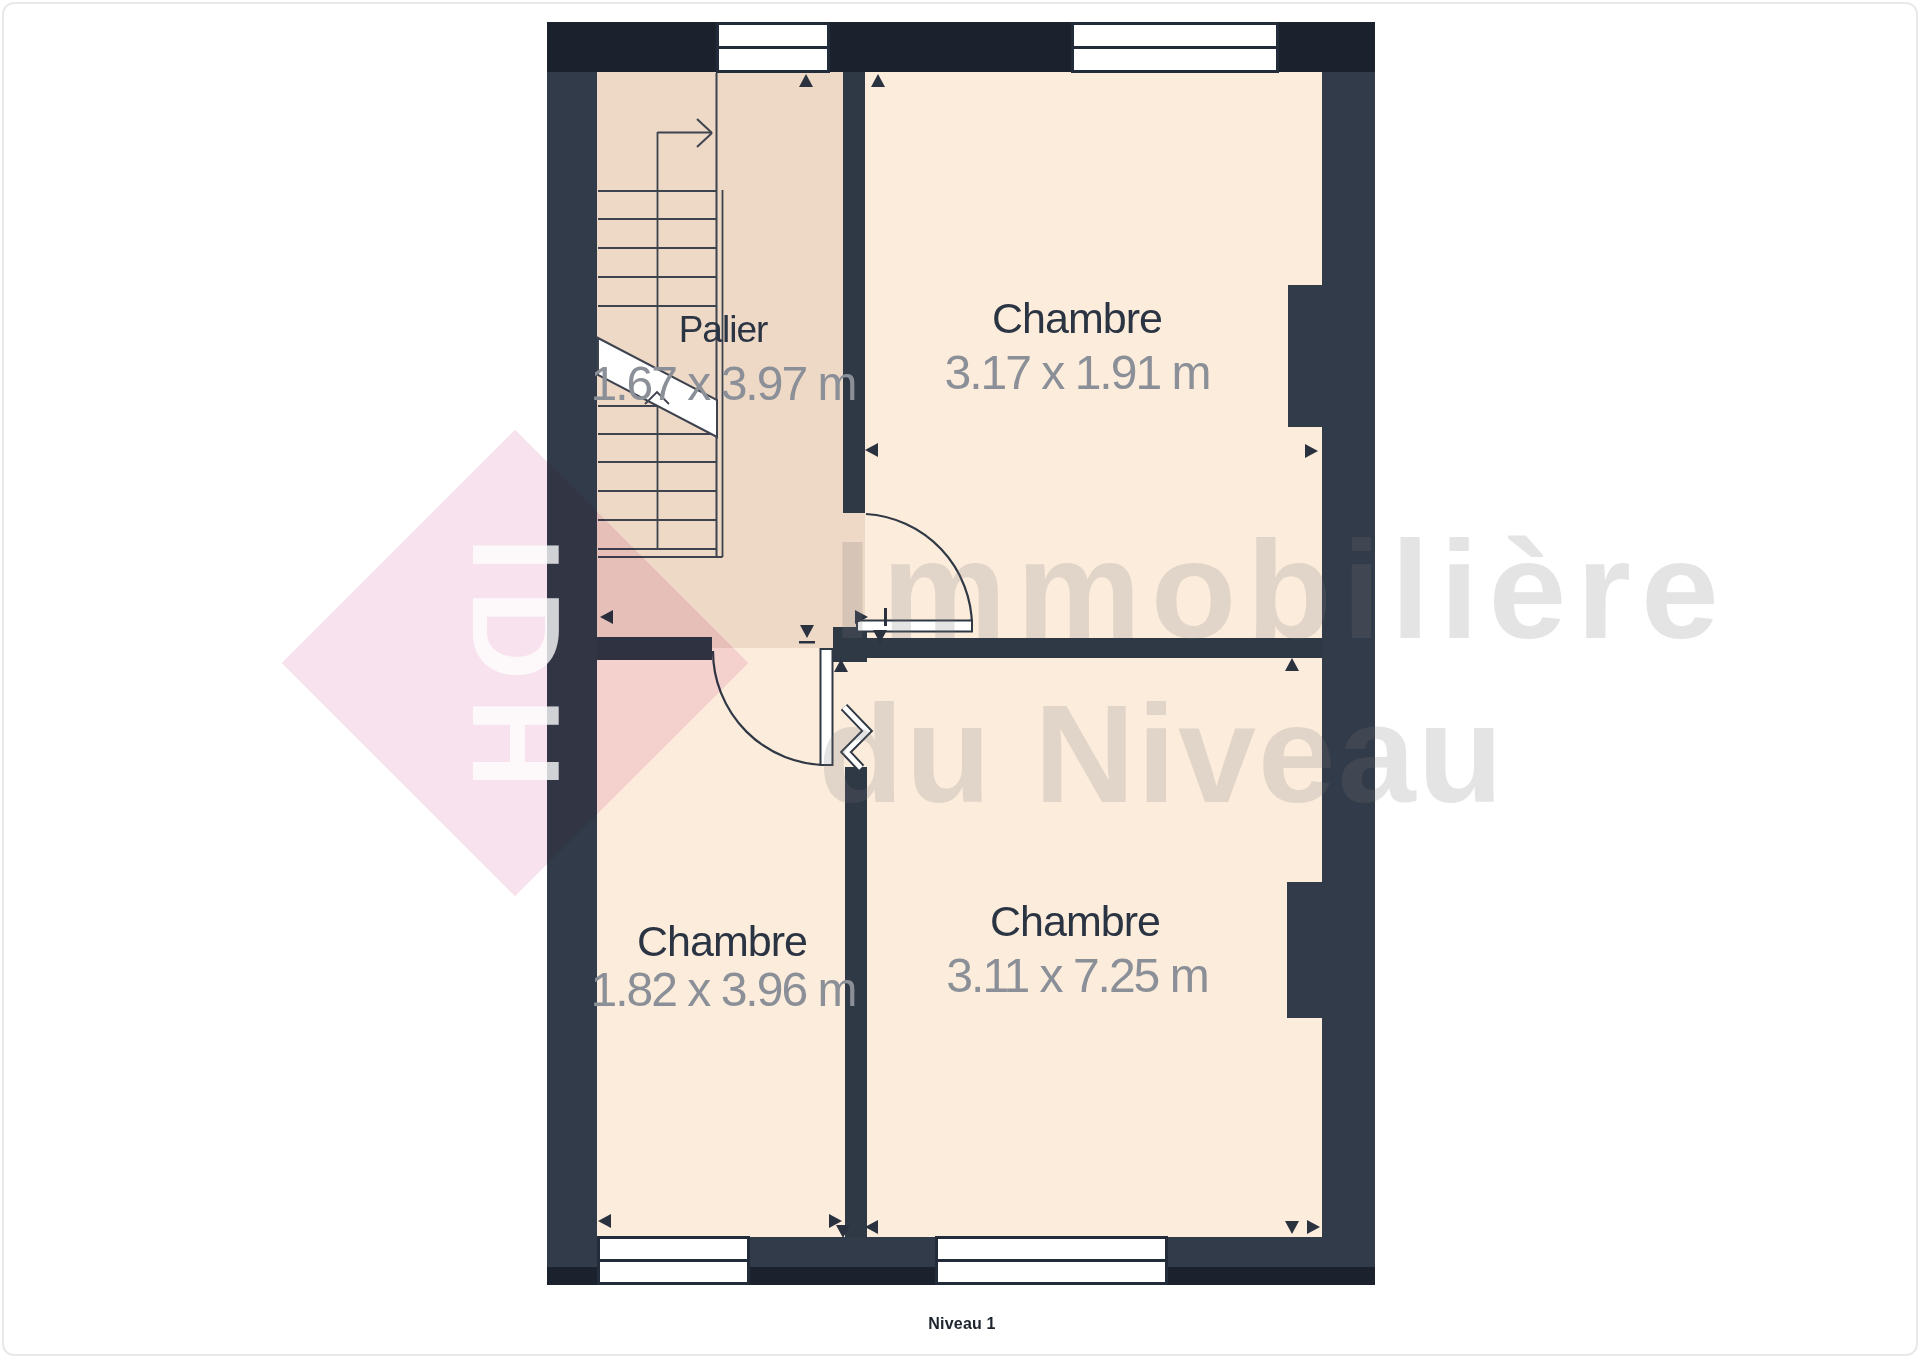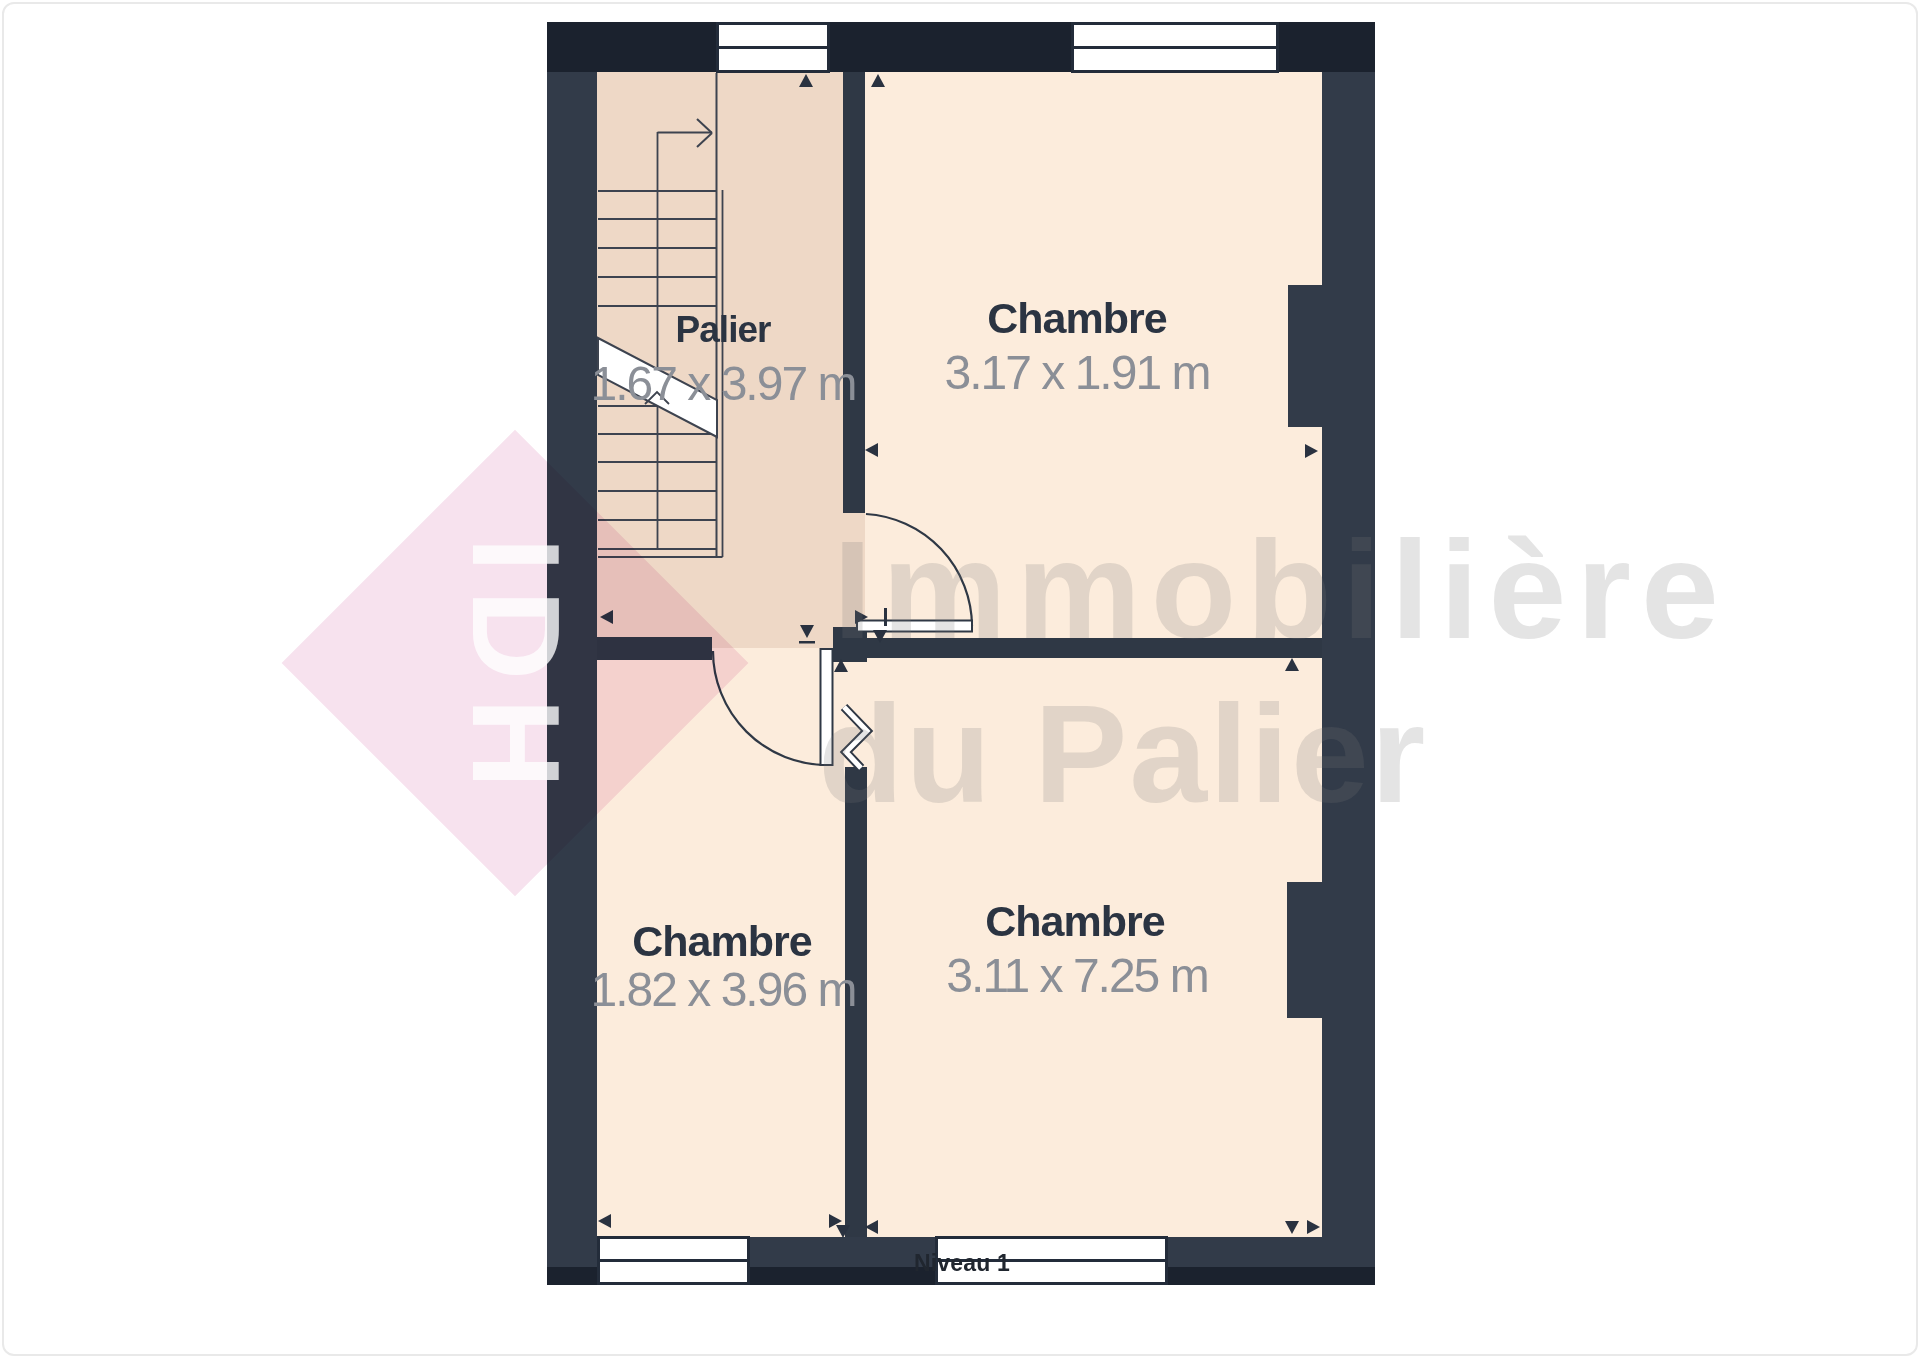--- a/index.html
+++ b/index.html
@@ -21,33 +21,33 @@
   .st{stroke:var(--line);stroke-width:2;fill:none;}
   .thin{stroke-width:1.8;}
   .band{fill:#ffffff;stroke:var(--line);stroke-width:2;}
   .arc{stroke:var(--wall-inner);stroke-width:2.2;fill:none;}
   .leaf{fill:#ffffff;stroke:var(--wall-inner);stroke-width:2;}
   .tri{fill:var(--marker);}
   .mbar{fill:var(--marker);}
   .zz-outer{stroke:var(--wall-inner);stroke-width:9;fill:none;stroke-linejoin:miter;}
   .zz-inner{stroke:#ffffff;stroke-width:5;fill:none;stroke-linejoin:miter;}
   .room-name{position:absolute;transform:translateX(-50%);z-index:30;white-space:nowrap;
-    font-weight:bold;font-size:43px;letter-spacing:-1px;line-height:1;color:var(--room-label);text-align:right;}
+    font-weight:normal;font-size:43px;letter-spacing:-1px;line-height:1;color:var(--room-label);text-align:right;}
   .room-name.small{font-size:37px;}
   .room-dims{position:absolute;transform:translateX(-50%);z-index:30;white-space:nowrap;
     font-size:48px;letter-spacing:-2px;line-height:1;color:var(--room-dims);}
   .wm-diamond{position:absolute;left:350px;top:498px;width:330px;height:330px;
     background:var(--wm-pink);transform:rotate(45deg);mix-blend-mode:multiply;z-index:40;}
   .wm-logo{position:absolute;left:516px;top:672px;transform:translate(-50%,-50%) rotate(90deg);
     font-weight:bold;font-size:125px;letter-spacing:18px;line-height:1;color:var(--wm-logo);z-index:41;white-space:nowrap;}
   .wm-line{position:absolute;font-weight:bold;line-height:1;color:var(--wm-text);z-index:42;white-space:nowrap;}
   .wm-line.l1{left:833px;top:520px;font-size:140px;letter-spacing:10px;}
   .wm-line.l2{left:818px;top:684px;font-size:140px;letter-spacing:2px;}
-  .caption{position:absolute;left:962px;top:1250px;transform:translateX(-50%);z-index:30;
-    font-weight:bold;font-size:23px;color:var(--caption-color);letter-spacing:0.2px;white-space:nowrap;}
+  .caption{position:absolute;left:962px;top:1315px;transform:translateX(-50%);z-index:30;
+    font-weight:bold;font-size:16px;color:var(--caption-color);letter-spacing:0.2px;white-space:nowrap;}
 </style>
 </head>
 <body>
 
 <div class="canvas">
   <div class="frame"></div>
 
   <div class="floor" style="left:597px;top:72px;width:268px;height:576px;background:var(--floor-palier);"></div>
   <div class="floor" style="left:865px;top:72px;width:457px;height:566px;background:var(--floor-room);"></div>
   <div class="floor" style="left:597px;top:648px;width:270px;height:589px;background:var(--floor-room);"></div>
@@ -156,16 +156,16 @@
 
   <div class="room-name" style="left:722px;top:920px;">Chambre</div>
   <div class="room-dims" style="left:723px;top:966px;text-align:center;">1.82 x 3.96 m</div>
 
   <div class="room-name" style="left:1075px;top:900px;">Chambre</div>
   <div class="room-dims" style="left:1077px;top:952px;">3.11 x 7.25 m</div>
 
   <div class="wm-diamond"></div>
   <div class="wm-logo">IDH</div>
   <div class="wm-line l1">Immobilière</div>
-  <div class="wm-line l2">du Palier</div>
+  <div class="wm-line l2">du Niveau</div>
 
   <div class="caption">Niveau 1</div>
 </div>
 
 </body></html>

